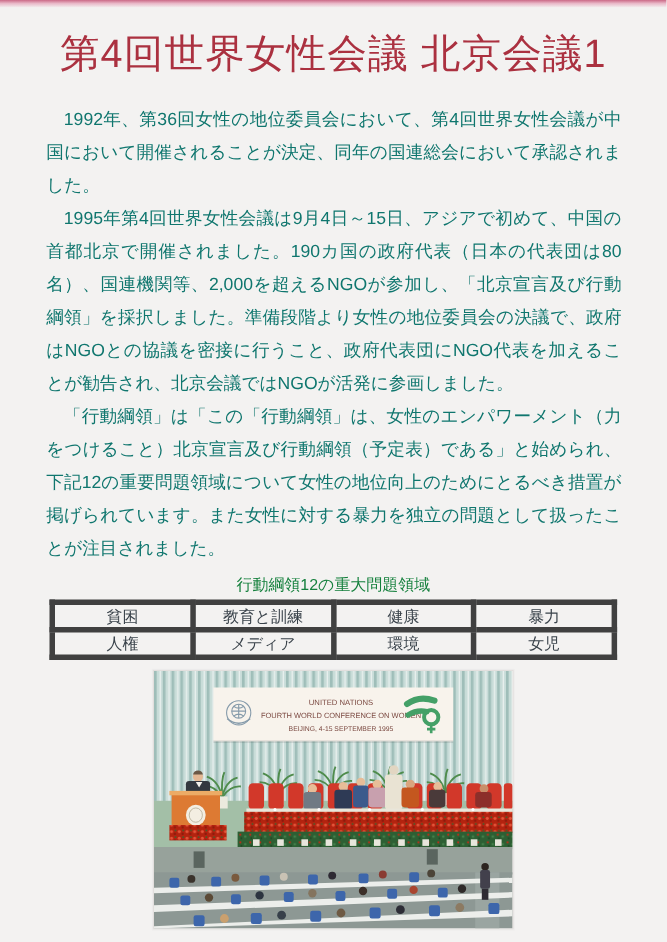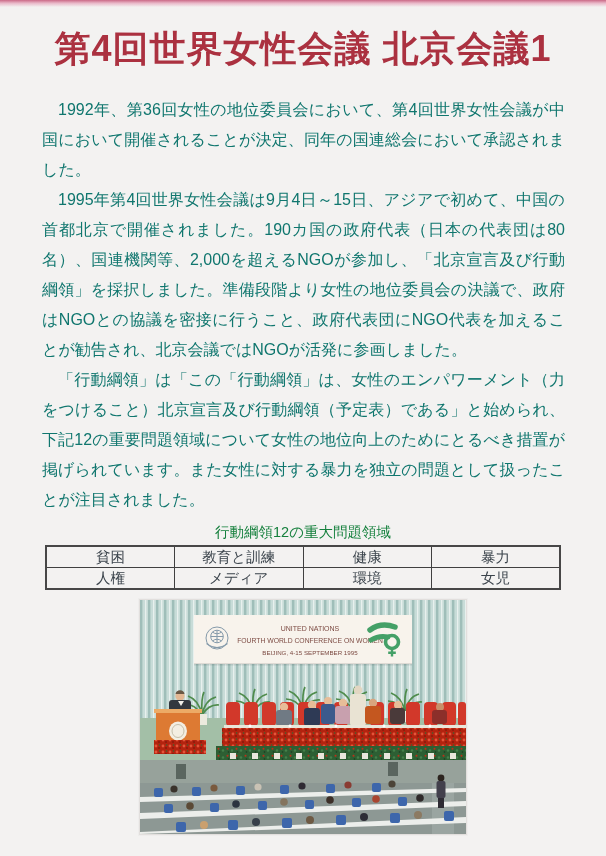--- a/index.html
+++ b/index.html
@@ -18,21 +18,21 @@
     color:#ffffff;font-size:19px;font-weight:bold;
     letter-spacing:0.8px;word-spacing:0.55em;
   }
   .banner-strip{
     height:7px;
     background:linear-gradient(180deg,#cb6a87 0%,#e9b8c8 45%,#f3f2f1 100%);
   }
   .page-title{
     margin:19px 0 0 0;
     text-align:center;
-    font-size:36px;font-weight:bold;
+    font-size:36px;font-weight:normal;
     color:#ab3140;
     letter-spacing:1px;
     line-height:46px;
   }
   .article{
     margin:23px 41px 0 42px;
     font-size:16px;
     line-height:30px;
     color:#0f766e;
     text-align:justify;
@@ -46,21 +46,21 @@
     line-height:22px;
   }
   table.areas{
     width:516px;
     margin:2px auto 0 auto;
     border-collapse:collapse;
     border:2px solid #474747;
     background:#f3f2f1;
   }
   table.areas td{
-    border:1px solid #404040;
+    border:5px solid #404040;
     width:25%;
     height:20px;
     padding:0;
     text-align:center;
     font-size:14.5px;
     color:#3a434b;
   }
   .photo-frame{
     width:326px;
     margin:9px auto 0 auto;

